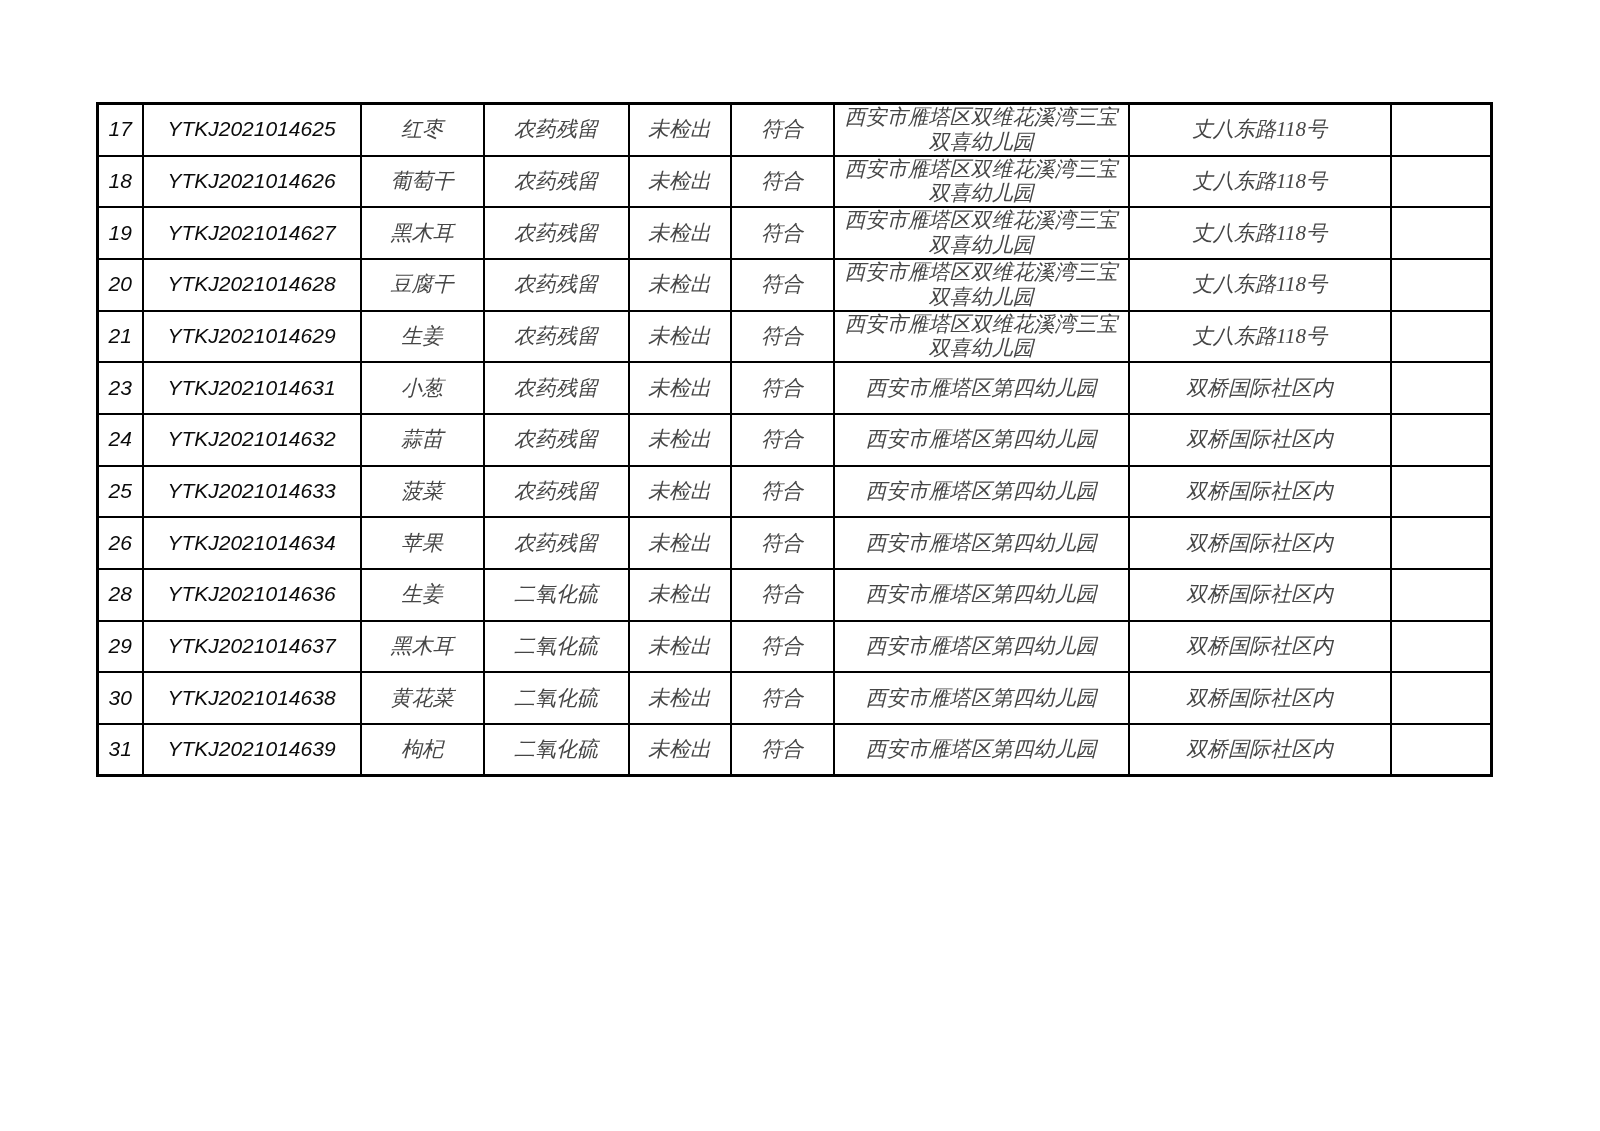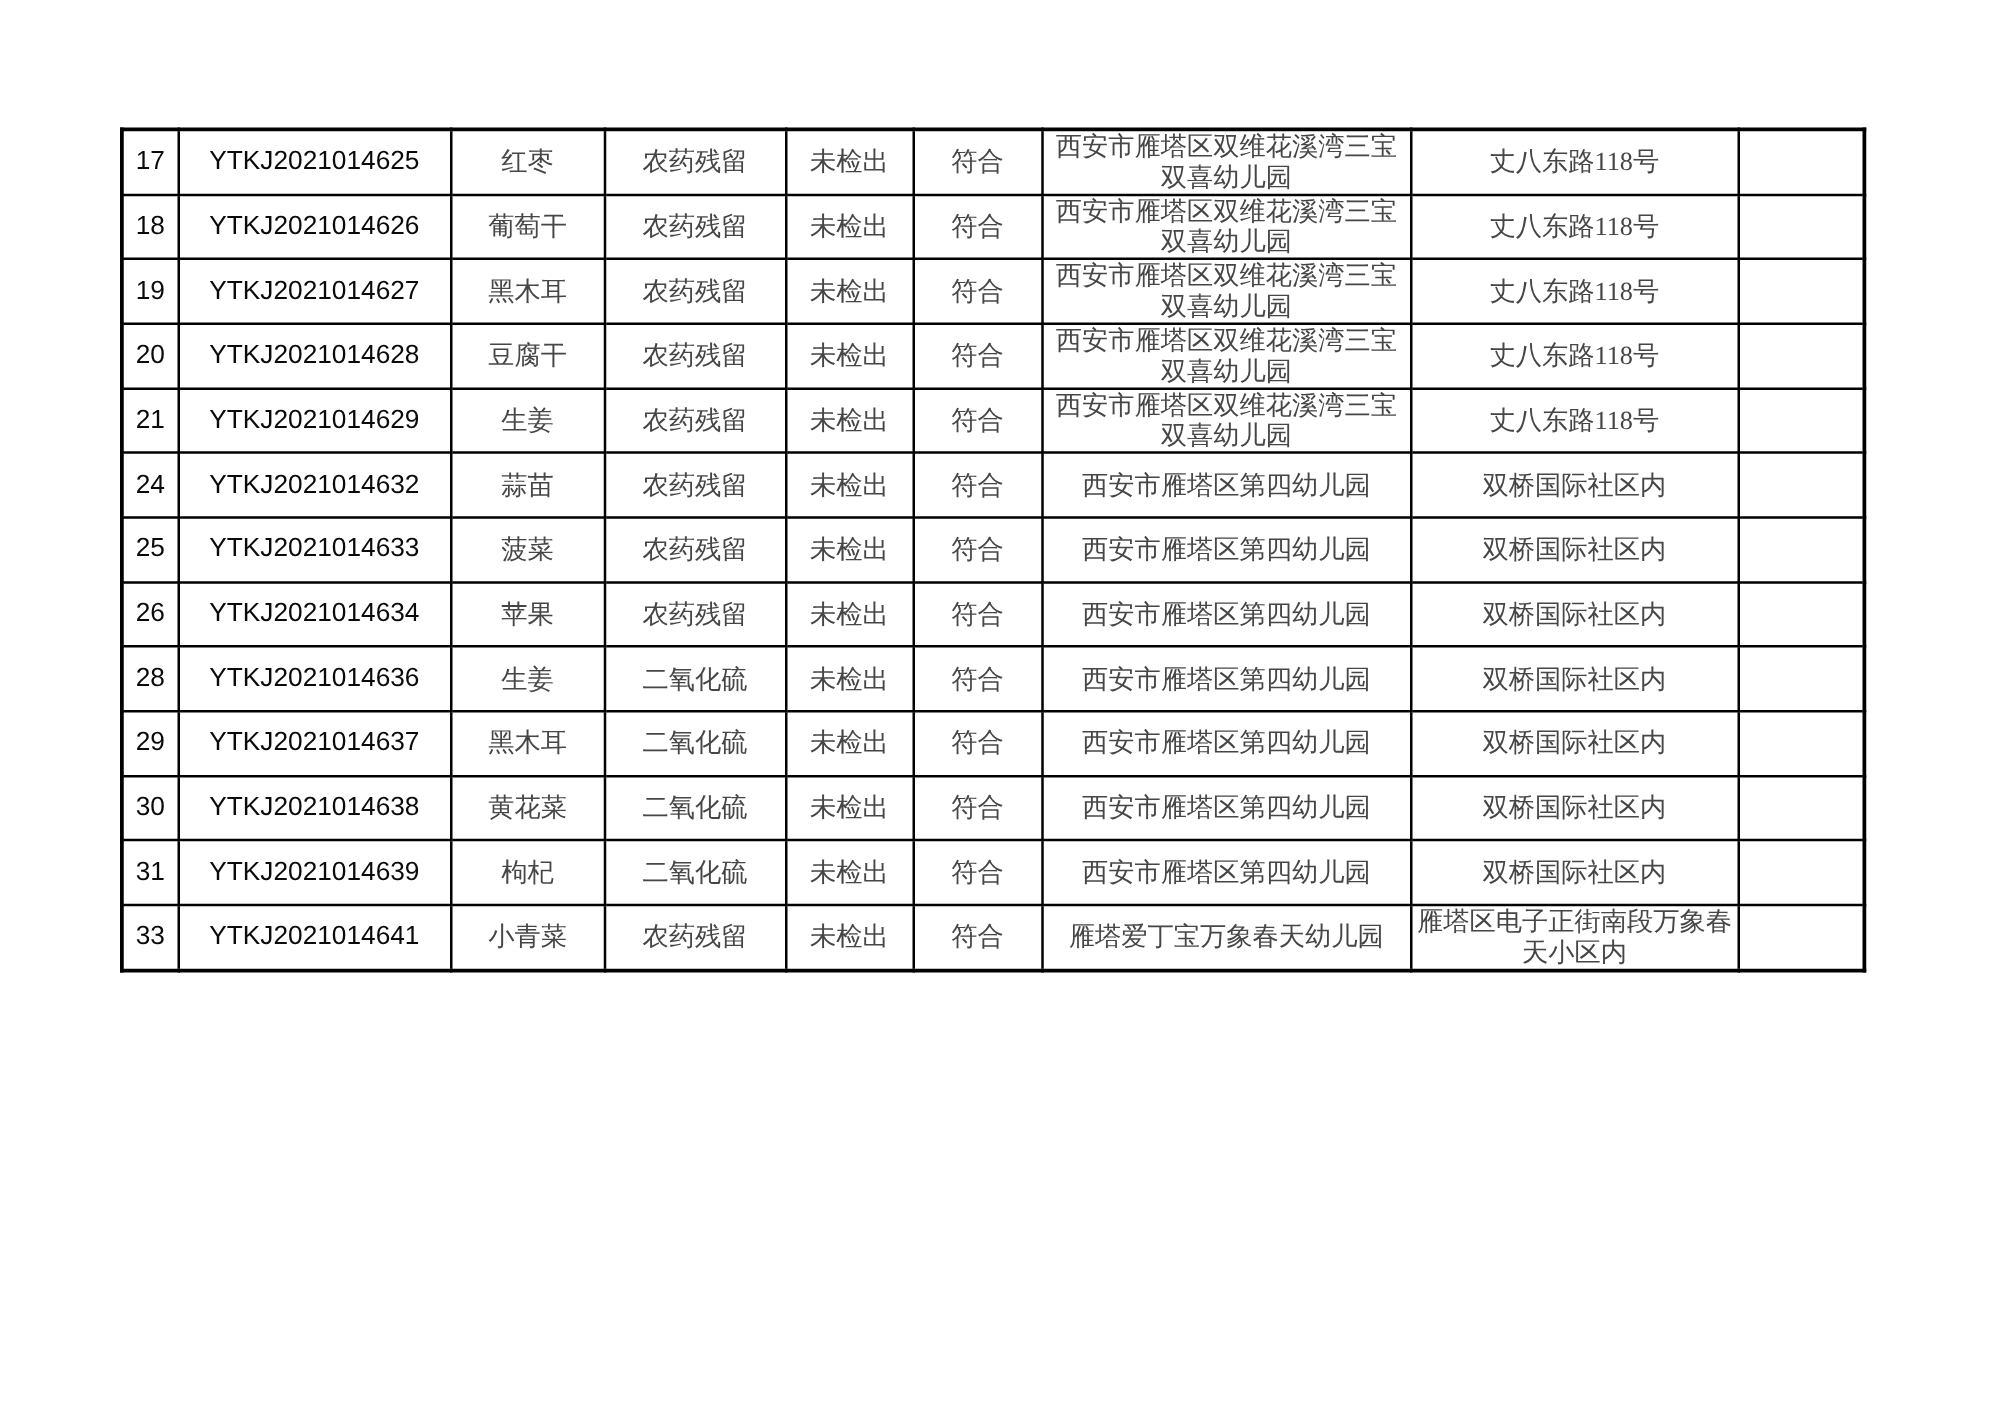--- a/index.html
+++ b/index.html
@@ -6,20 +6,21 @@
   html, body {
     width: 1600px; height: 1131px;
     background: #ffffff;
     font-family: "Liberation Sans", sans-serif;
     overflow: hidden;
   }
   .page {
     position: relative;
     width: 1600px; height: 1131px;
     background: #ffffff;
+    font-style: italic;
   }
   table.results {
     position: absolute;
     left: 96px; top: 102px;
     width: 1394px;
     border-collapse: collapse;
     table-layout: fixed;
     border: 3px solid #000000;
   }
   table.results td {
@@ -123,20 +124,31 @@
     <td class="zh">生姜</td>
     <td class="zh">农药残留</td>
     <td class="zh">未检出</td>
     <td class="zh">符合</td>
     <td class="zh">西安市雁塔区双维花溪湾三宝双喜幼儿园</td>
     <td class="zh">丈八东路118号</td>
     <td class="zh"></td>
   </tr>
 
 
+  <tr>
+    <td class="lat">23</td>
+    <td class="lat">YTKJ2021014631</td>
+    <td class="zh">小葱</td>
+    <td class="zh">农药残留</td>
+    <td class="zh">未检出</td>
+    <td class="zh">符合</td>
+    <td class="zh">西安市雁塔区第四幼儿园</td>
+    <td class="zh">双桥国际社区内</td>
+    <td class="zh"></td>
+  </tr>
 
   <tr>
     <td class="lat">24</td>
     <td class="lat">YTKJ2021014632</td>
     <td class="zh">蒜苗</td>
     <td class="zh">农药残留</td>
     <td class="zh">未检出</td>
     <td class="zh">符合</td>
     <td class="zh">西安市雁塔区第四幼儿园</td>
     <td class="zh">双桥国际社区内</td>
@@ -210,26 +222,15 @@
     <td class="zh">枸杞</td>
     <td class="zh">二氧化硫</td>
     <td class="zh">未检出</td>
     <td class="zh">符合</td>
     <td class="zh">西安市雁塔区第四幼儿园</td>
     <td class="zh">双桥国际社区内</td>
     <td class="zh"></td>
   </tr>
 
 
-  <tr>
-    <td class="lat">33</td>
-    <td class="lat">YTKJ2021014641</td>
-    <td class="zh">小青菜</td>
-    <td class="zh">农药残留</td>
-    <td class="zh">未检出</td>
-    <td class="zh">符合</td>
-    <td class="zh">雁塔爱丁宝万象春天幼儿园</td>
-    <td class="zh">雁塔区电子正街南段万象春天小区内</td>
-    <td class="zh"></td>
-  </tr>
 </tbody>
   </table>
 </div>
 
 </body></html>

